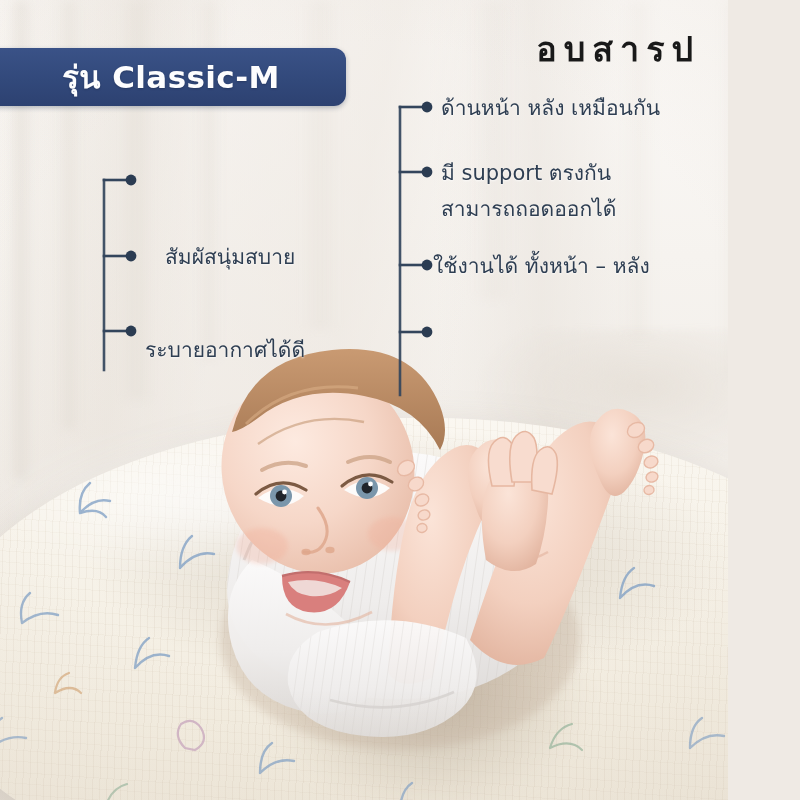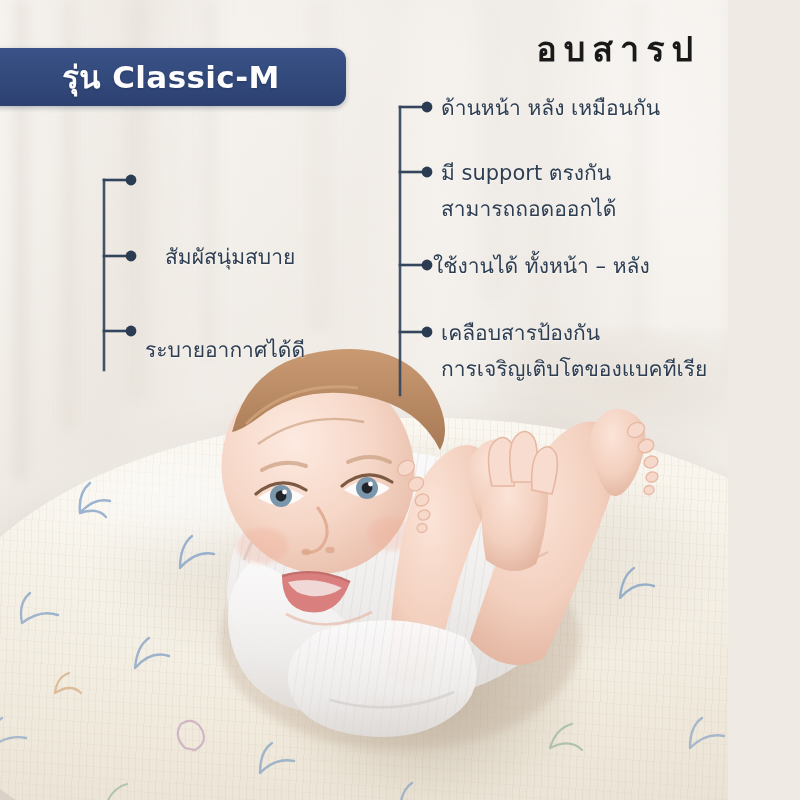--- a/index.html
+++ b/index.html
@@ -341,18 +341,14 @@
   <div class="feat" style="left:441px;top:90px;">
     <div>ด้านหน้า หลัง เหมือนกัน</div>
   </div>
   <div class="feat" style="left:441px;top:155px;">
     <div>มี support ตรงกัน</div>
     <div>สามารถถอดออกได้</div>
   </div>
   <div class="feat" style="left:433px;top:248px;">
     <div>ใช้งานได้ ทั้งหน้า – หลัง</div>
   </div>
-  <div class="feat" style="left:441px;top:315px;">
-    <div>เคลือบสารป้องกัน</div>
-    <div>การเจริญเติบโตของแบคทีเรีย</div>
-  </div>
 
 </div>
 
 </body></html>

